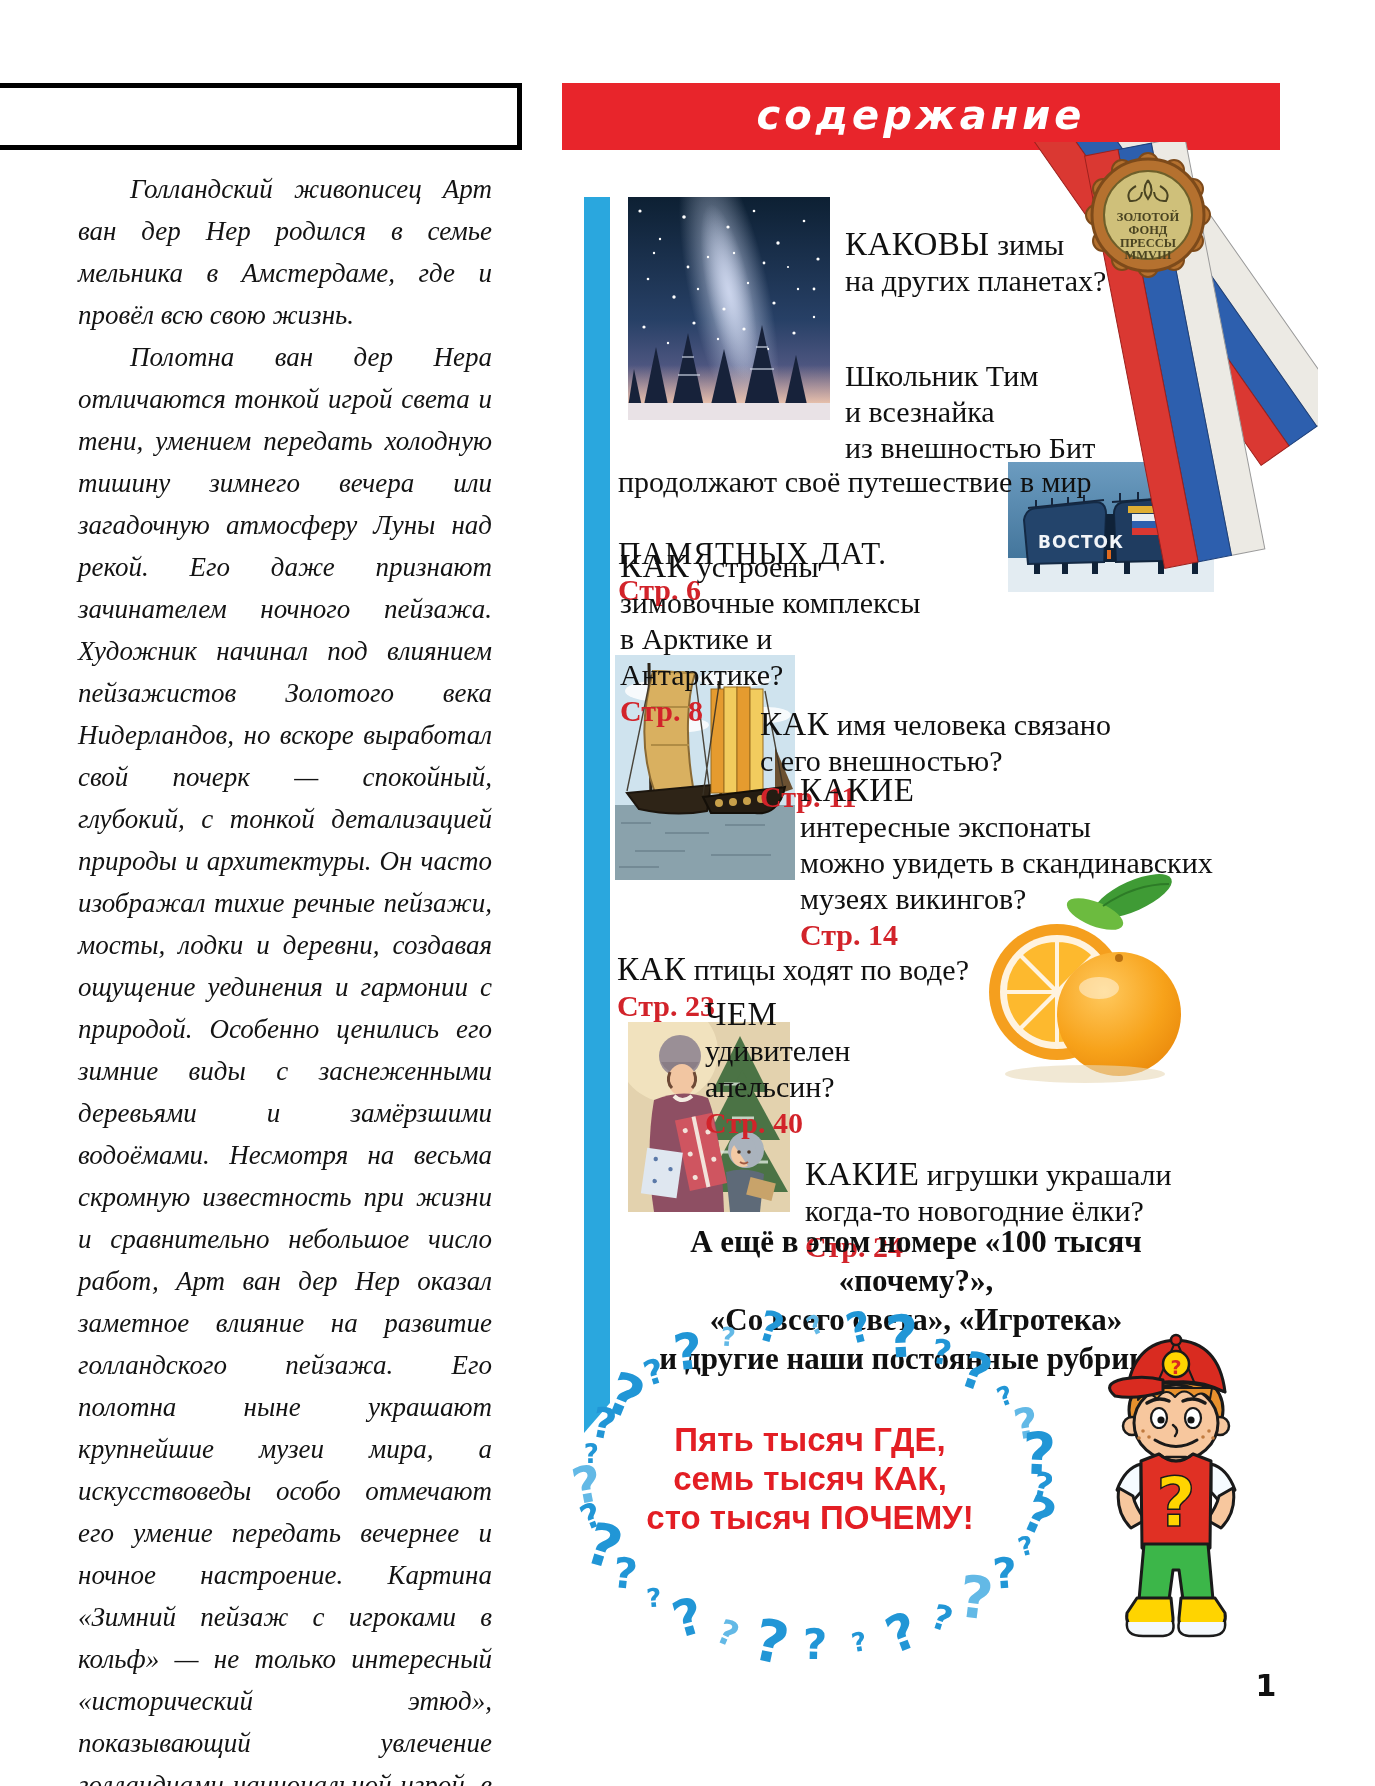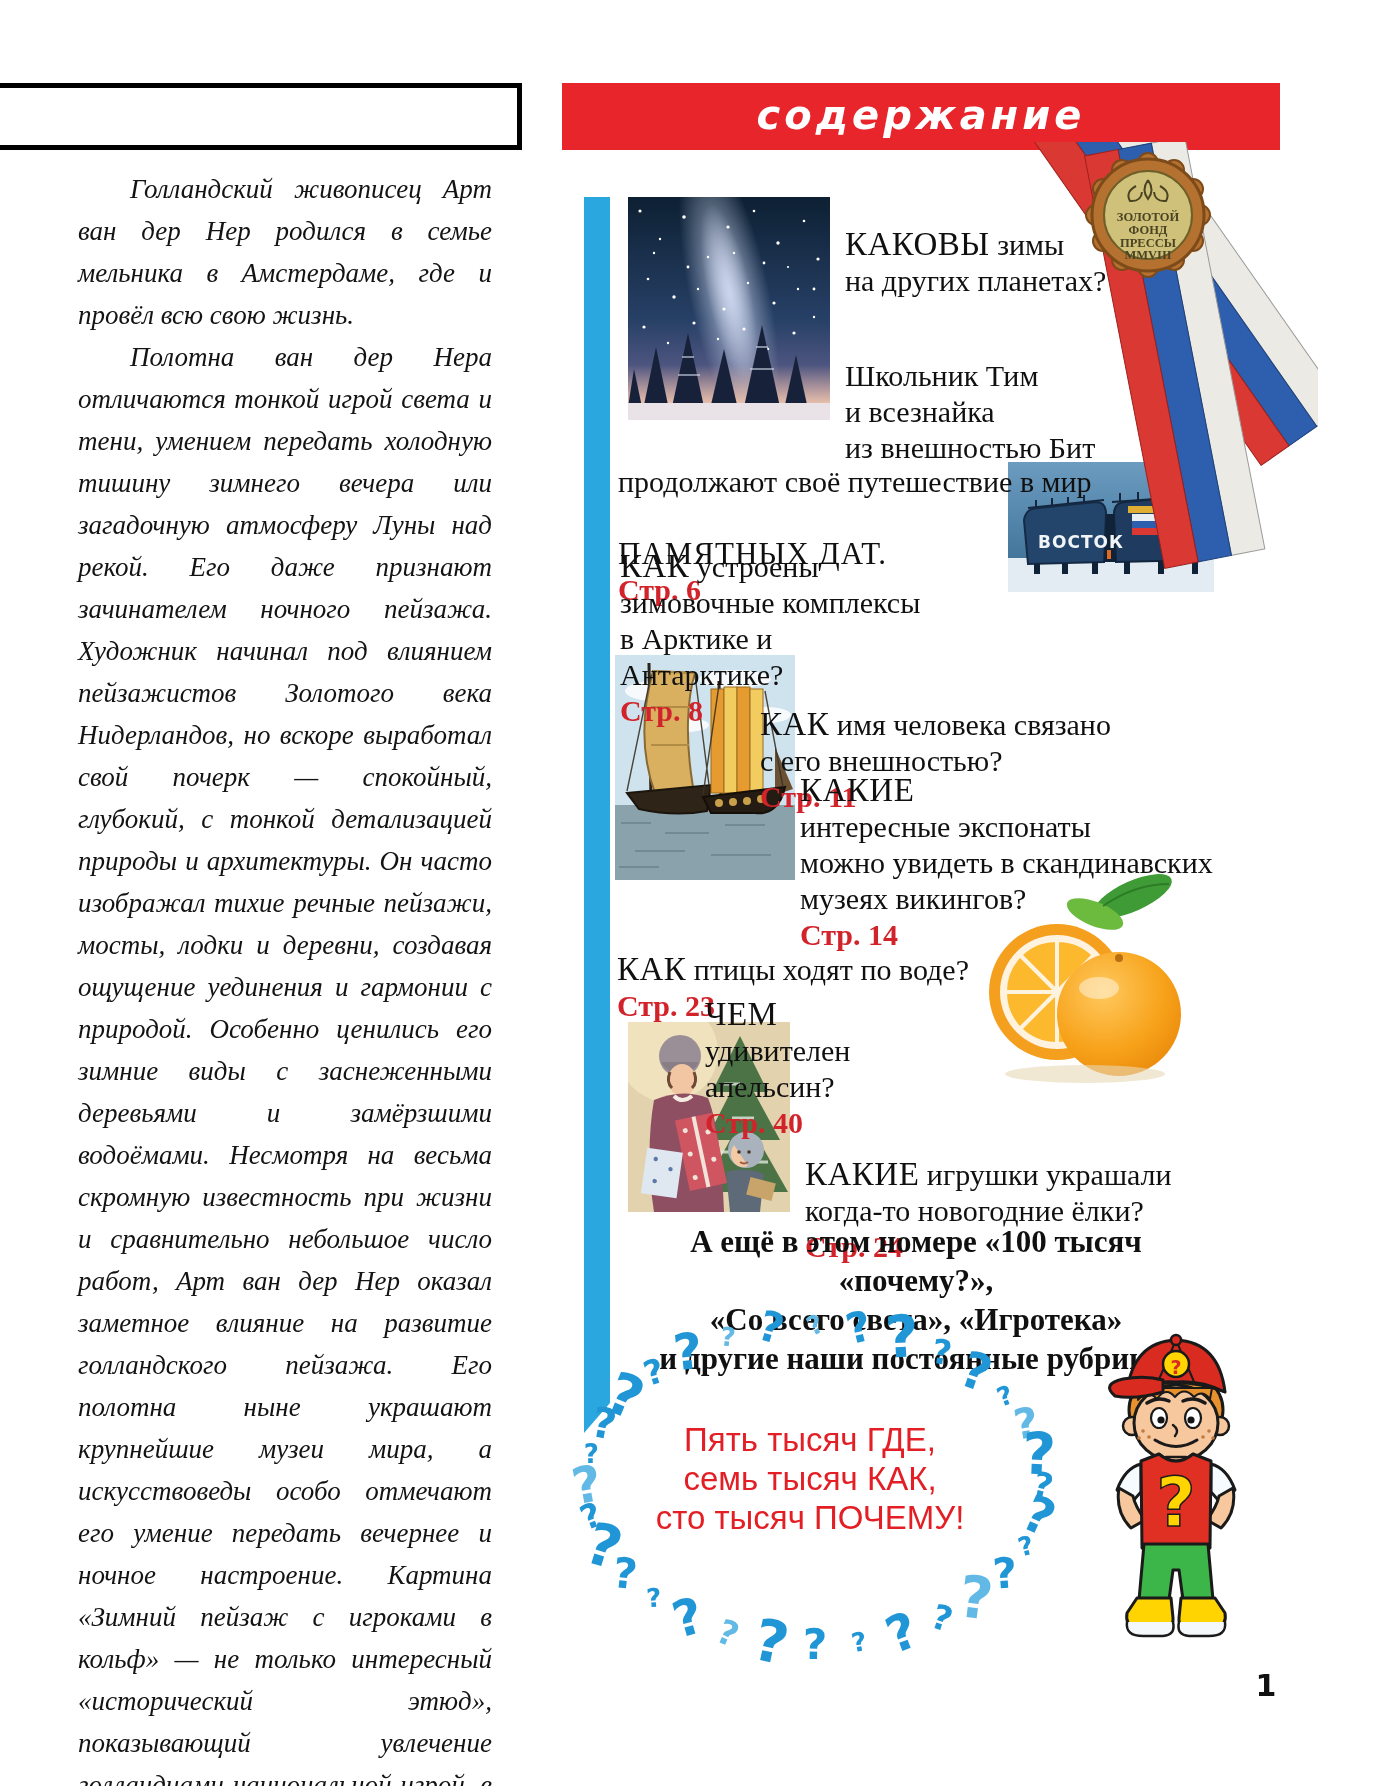--- a/index.html
+++ b/index.html
@@ -40,21 +40,21 @@
   .pageref{font-weight:bold;color:var(--accent-red);white-space:nowrap;font-size:30px;}
   .alr{text-align:left;}
   .emph{font-size:31px;letter-spacing:1px;}
   .more{position:absolute;left:615px;top:1222px;width:602px;text-align:center;
     font-weight:bold;font-size:31px;line-height:39px;white-space:pre-line;color:#101010;}
   
   .qring{position:absolute;left:575px;top:1308px;width:500px;height:372px;pointer-events:none;}
   .qm{position:absolute;font-family:"DejaVu Sans",sans-serif;font-weight:bold;
     color:var(--qmark-blue);line-height:1;}
   .quote{position:absolute;left:600px;top:1420px;width:420px;text-align:center;
-    font-family:"Liberation Sans",sans-serif;font-weight:normal;font-size:33px;line-height:39px;
+    font-family:"Liberation Sans",sans-serif;font-weight:bold;font-size:33px;line-height:39px;
     color:var(--quote-red);white-space:pre-line;}
   .author{position:absolute;left:640px;top:1528px;width:430px;text-align:center;
     font-style:italic;font-size:38px;color:#121212;}
   .pagenum{position:absolute;left:1246px;top:1668px;width:40px;text-align:center;
     font-family:"DejaVu Sans",sans-serif;font-weight:bold;font-size:30px;color:#111;}
   .ribbon{position:absolute;left:988px;top:142px;z-index:3;pointer-events:none;}
 </style>
 </head>
 <body>
 

